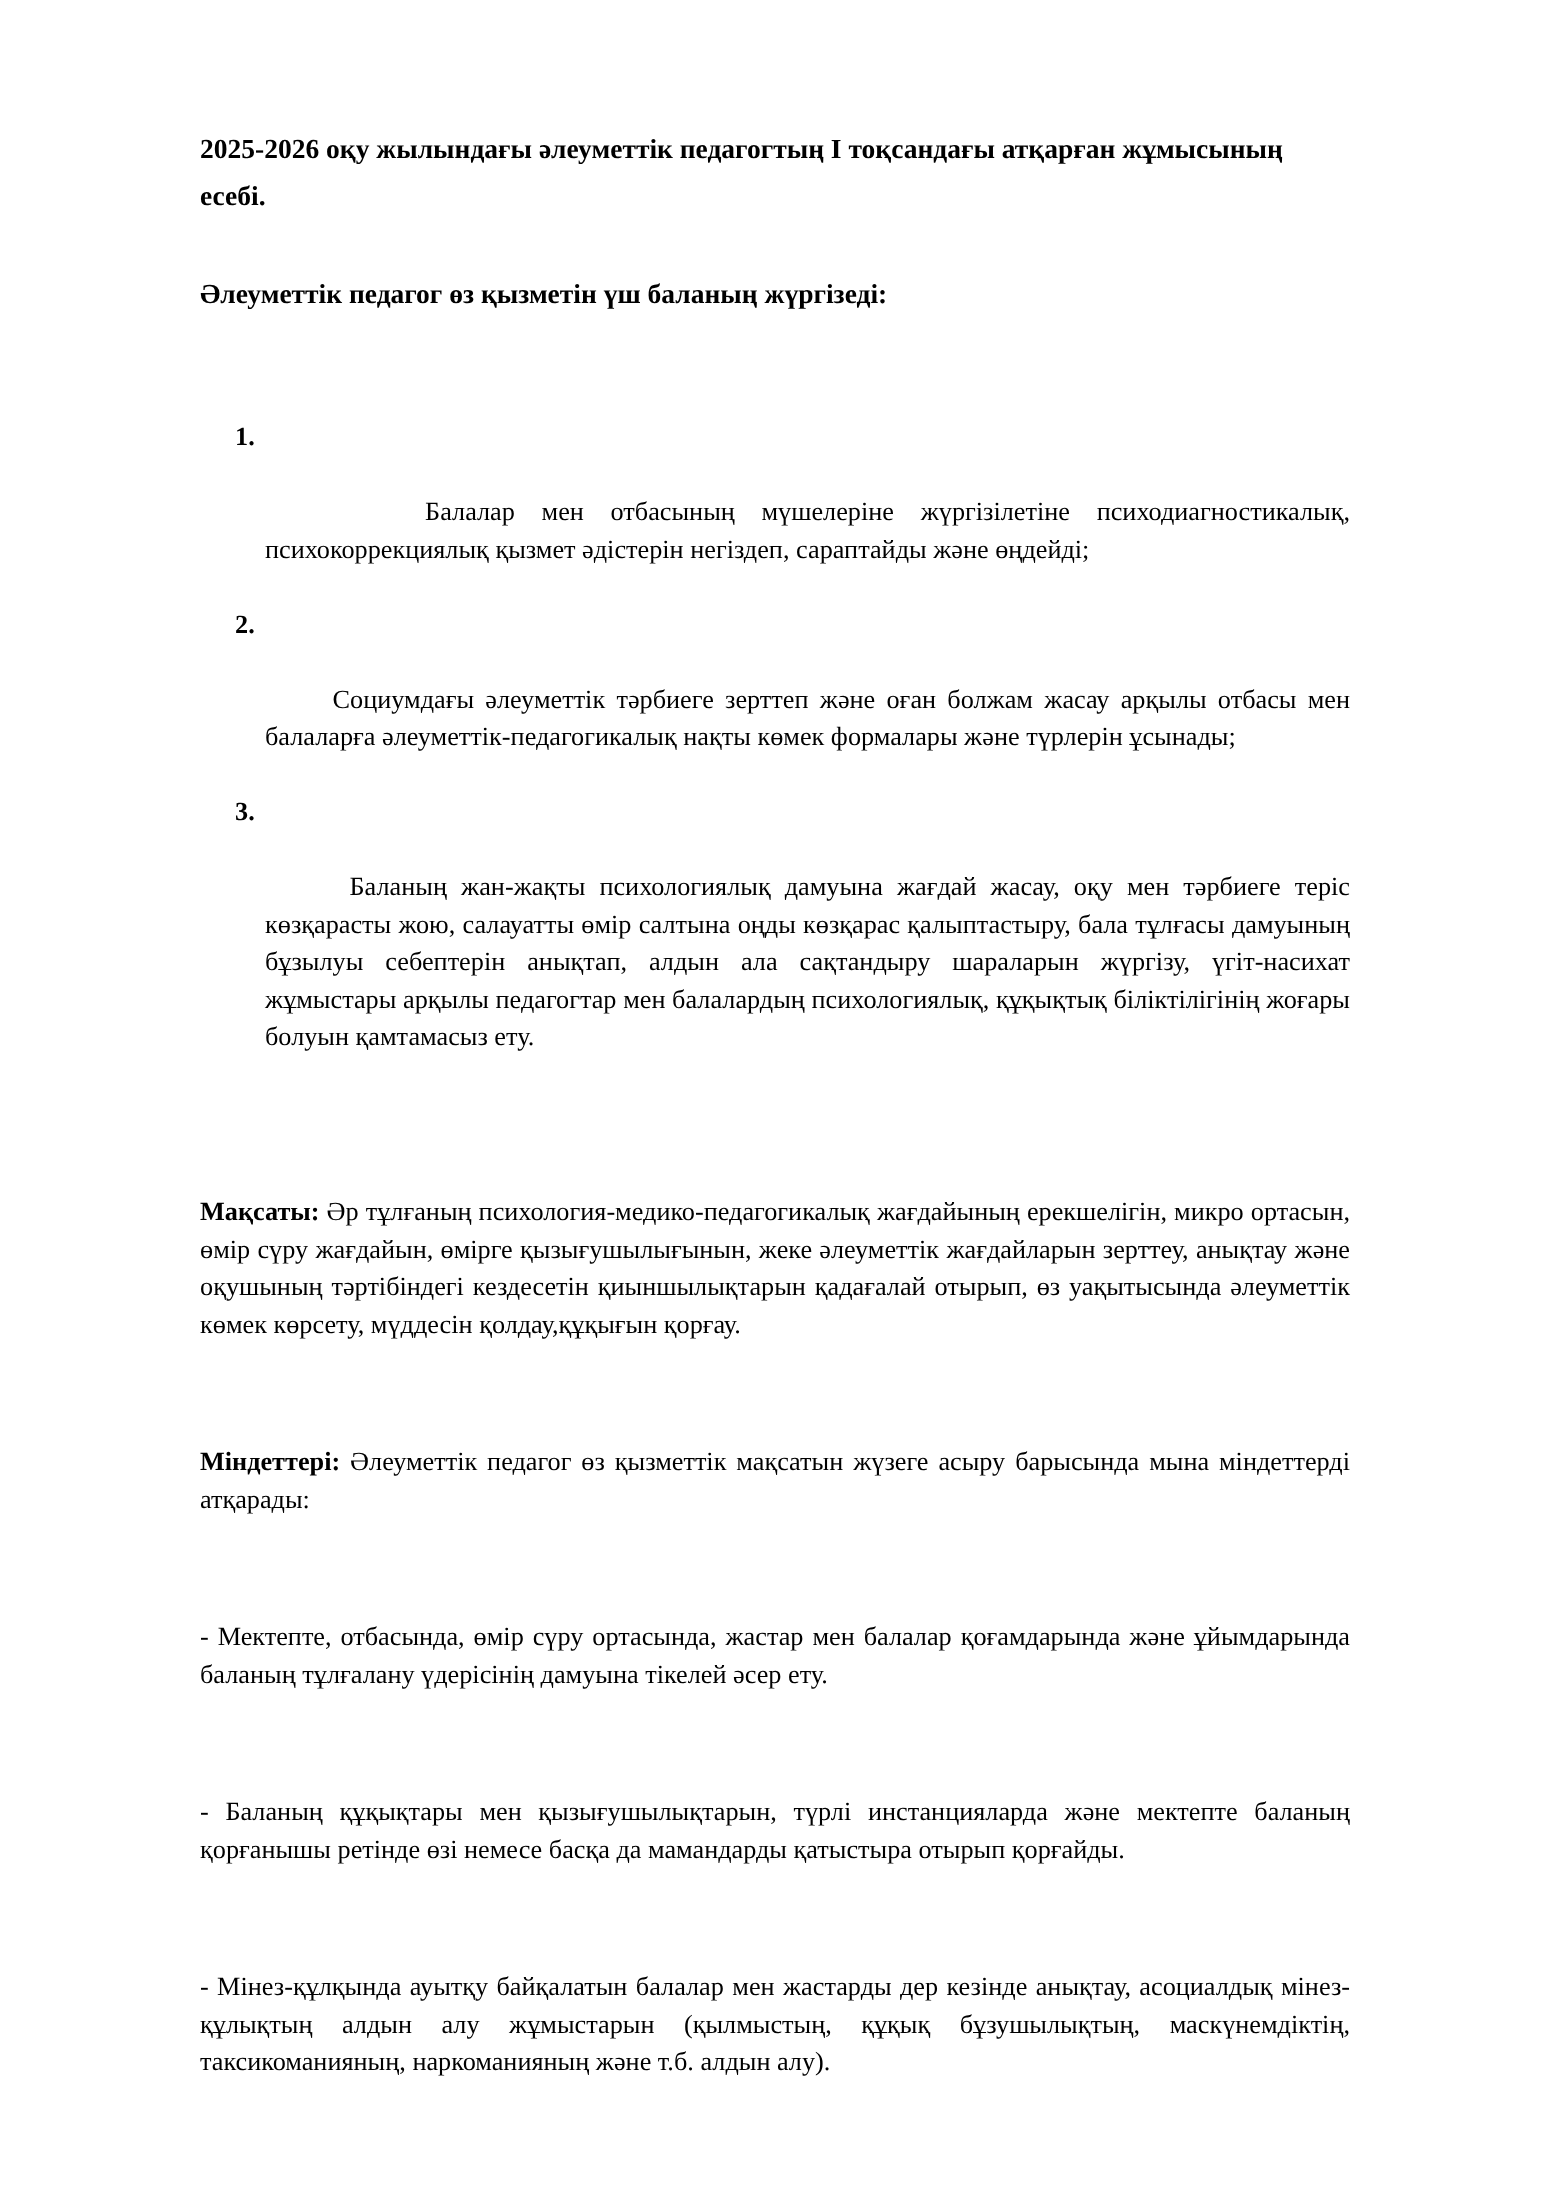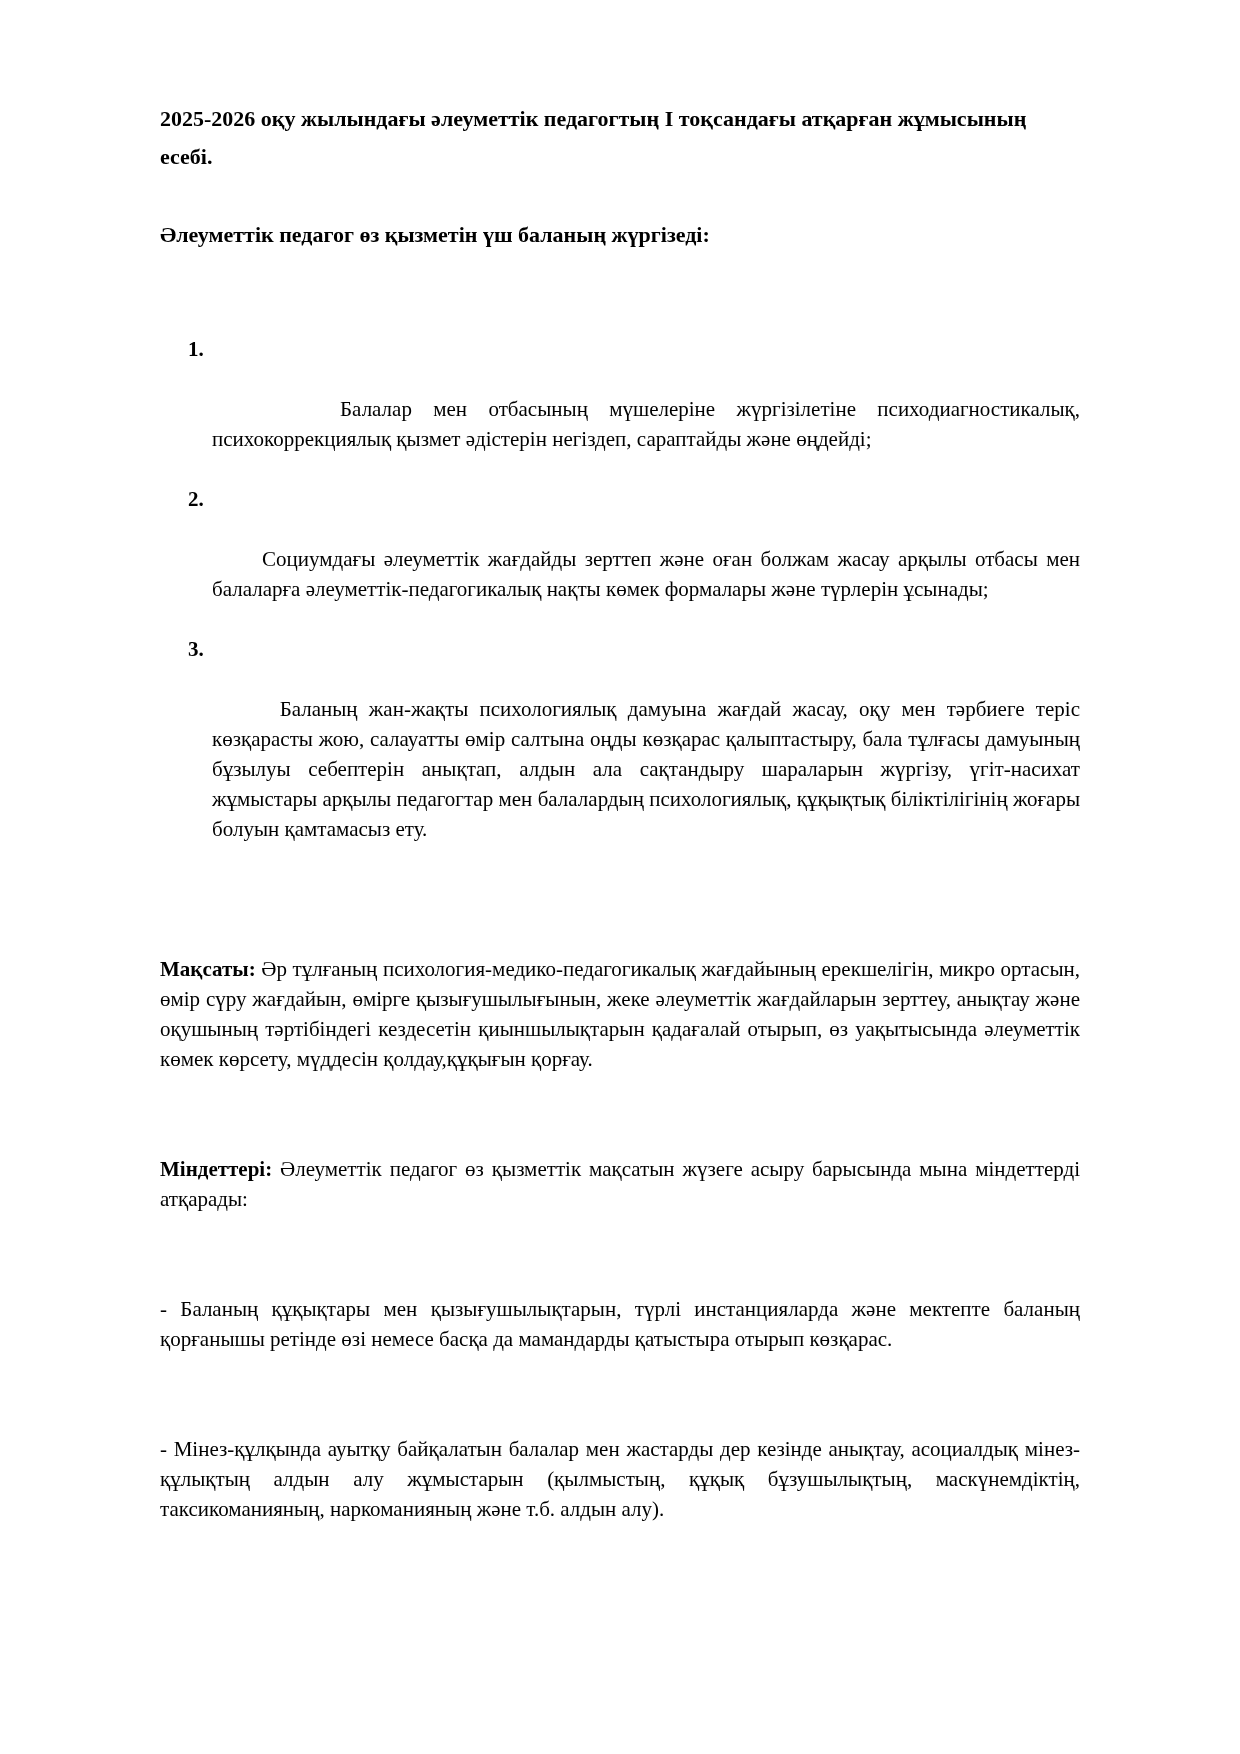--- a/index.html
+++ b/index.html
@@ -72,28 +72,29 @@
 
   <p class="heading">Әлеуметтік педагог өз қызметін үш баланың жүргізеді:</p>
 
   <div class="directions">
     <div class="list-item">
       <span class="list-num">1.</span>
       <span>Балалар мен отбасының мүшелеріне жүргізілетіне психодиагностикалық, психокоррекциялық қызмет әдістерін негіздеп, сараптайды және өңдейді;</span>
     </div>
     <div class="list-item">
       <span class="list-num">2.</span>
-      <span>Социумдағы әлеуметтік жағдайды зерттеп және оған болжам жасау арқылы отбасы мен балаларға әлеуметтік-педагогикалық нақты көмек формалары және түрлерін ұсынады;</span>
+      <span>Социумдағы әлеуметтік тәрбиеге зерттеп және оған болжам жасау арқылы отбасы мен балаларға әлеуметтік-педагогикалық нақты көмек формалары және түрлерін ұсынады;</span>
     </div>
     <div class="list-item">
       <span class="list-num">3.</span>
       <span>Баланың жан-жақты психологиялық дамуына жағдай жасау, оқу мен тәрбиеге теріс көзқарасты жою, салауатты өмір салтына оңды көзқарас қалыптастыру, бала тұлғасы дамуының бұзылуы себептерін анықтап, алдын ала сақтандыру шараларын жүргізу, үгіт-насихат жұмыстары арқылы педагогтар мен балалардың психологиялық, құқықтық біліктілігінің жоғары болуын қамтамасыз ету.</span>
     </div>
   </div>
 
   <p class="para gap-lg"><span class="lead">Мақсаты:</span><span> Әр тұлғаның психология-медико-педагогикалық жағдайының ерекшелігін, микро ортасын, өмір сүру жағдайын, өмірге қызығушылығынын, жеке әлеуметтік жағдайларын зерттеу, анықтау және оқушының тәртібіндегі кездесетін қиыншылықтарын қадағалай отырып, өз уақытысында әлеуметтік көмек көрсету, мүддесін қолдау,құқығын қорғау.</span></p>
 
   <p class="para gap-lg"><span class="lead">Міндеттері:</span><span> Әлеуметтік педагог өз қызметтік мақсатын жүзеге асыру барысында мына міндеттерді атқарады:</span></p>
 
-  <p class="para gap-lg">- Баланың құқықтары мен қызығушылықтарын, түрлі инстанцияларда және мектепте баланың қорғанышы ретінде өзі немесе басқа да мамандарды қатыстыра отырып көзқарас.</p>
+  <p class="para gap-lg">- Мектепте, отбасында, өмір сүру ортасында, жастар мен балалар қоғамдарында және ұйымдарында баланың тұлғалану үдерісінің дамуына тікелей әсер ету.</p>
+  <p class="para gap-lg">- Баланың құқықтары мен қызығушылықтарын, түрлі инстанцияларда және мектепте баланың қорғанышы ретінде өзі немесе басқа да мамандарды қатыстыра отырып қорғайды.</p>
   <p class="para gap-lg">- Мінез-құлқында ауытқу байқалатын балалар мен жастарды дер кезінде анықтау, асоциалдық мінез-құлықтың алдын алу жұмыстарын (қылмыстың, құқық бұзушылықтың, маскүнемдіктің, таксикоманияның, наркоманияның және т.б. алдын алу).</p>
 
 </div>
 
 </body></html>

